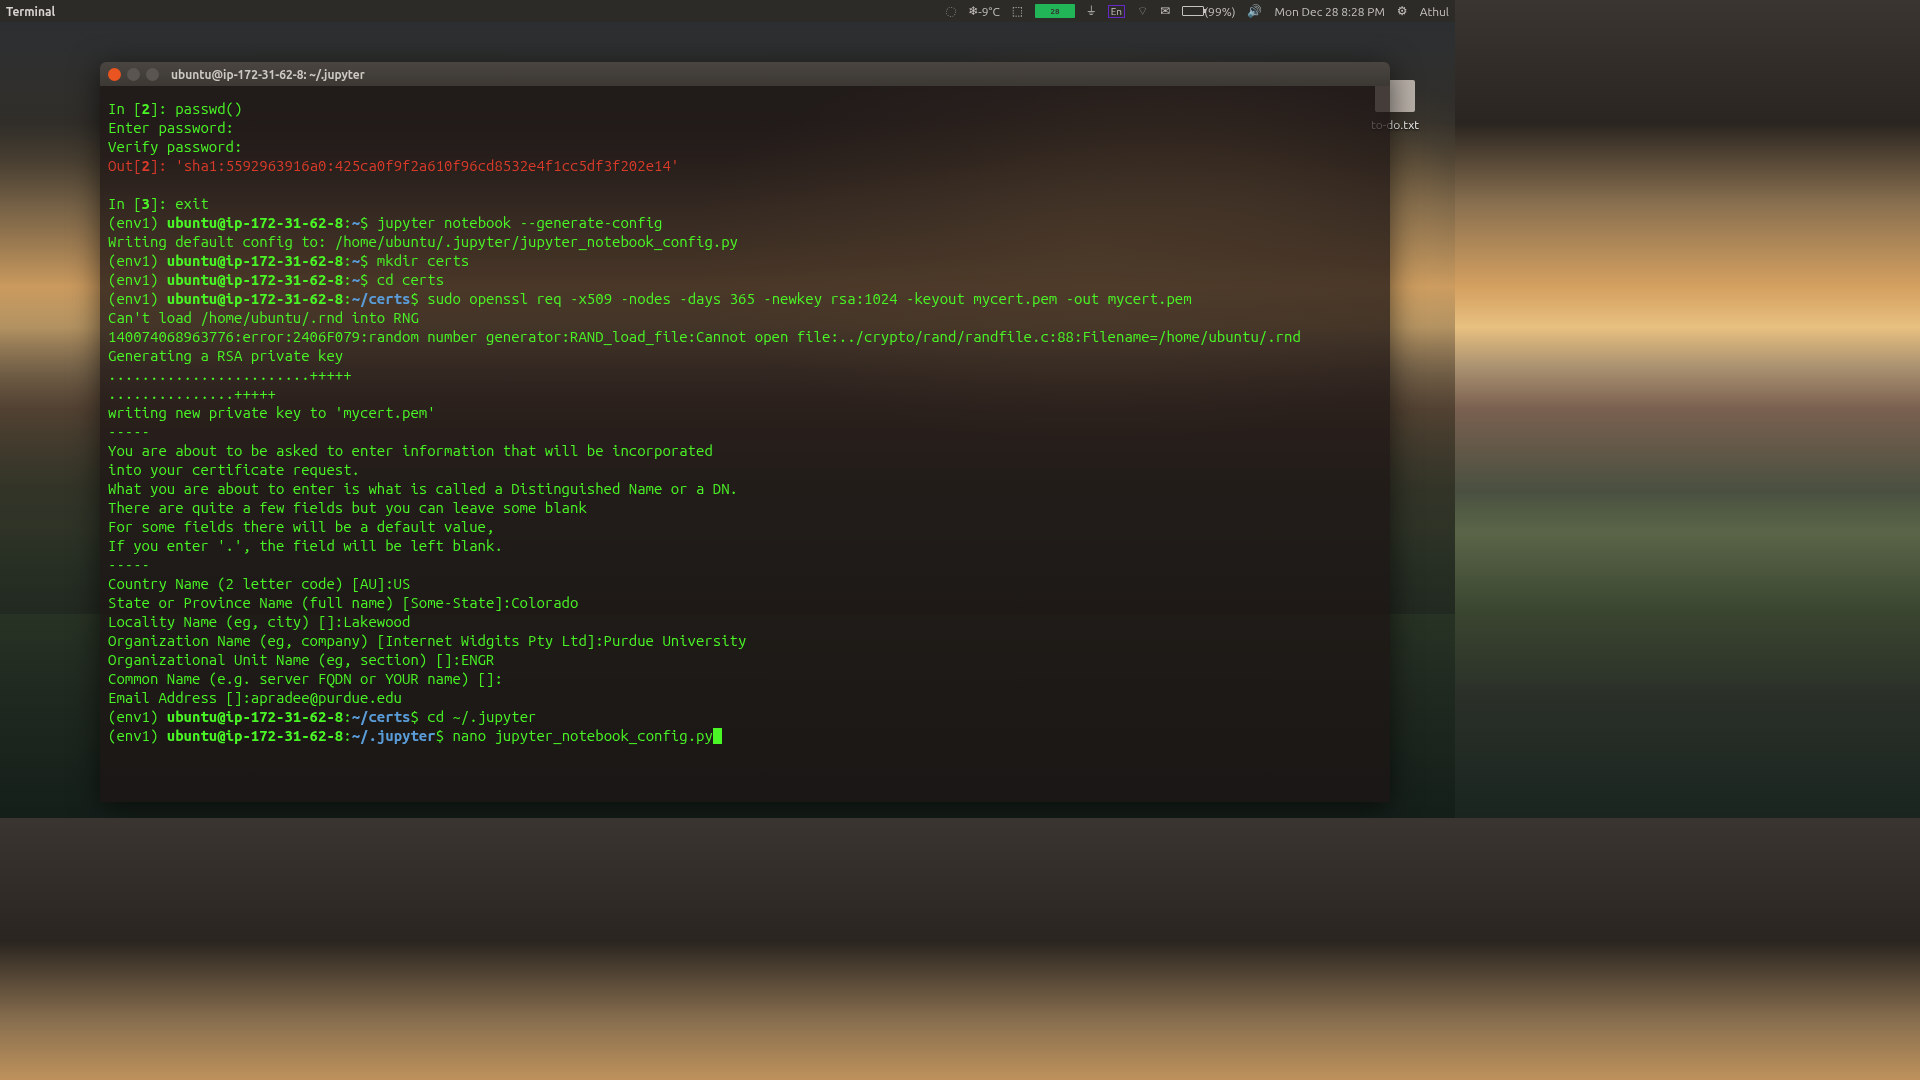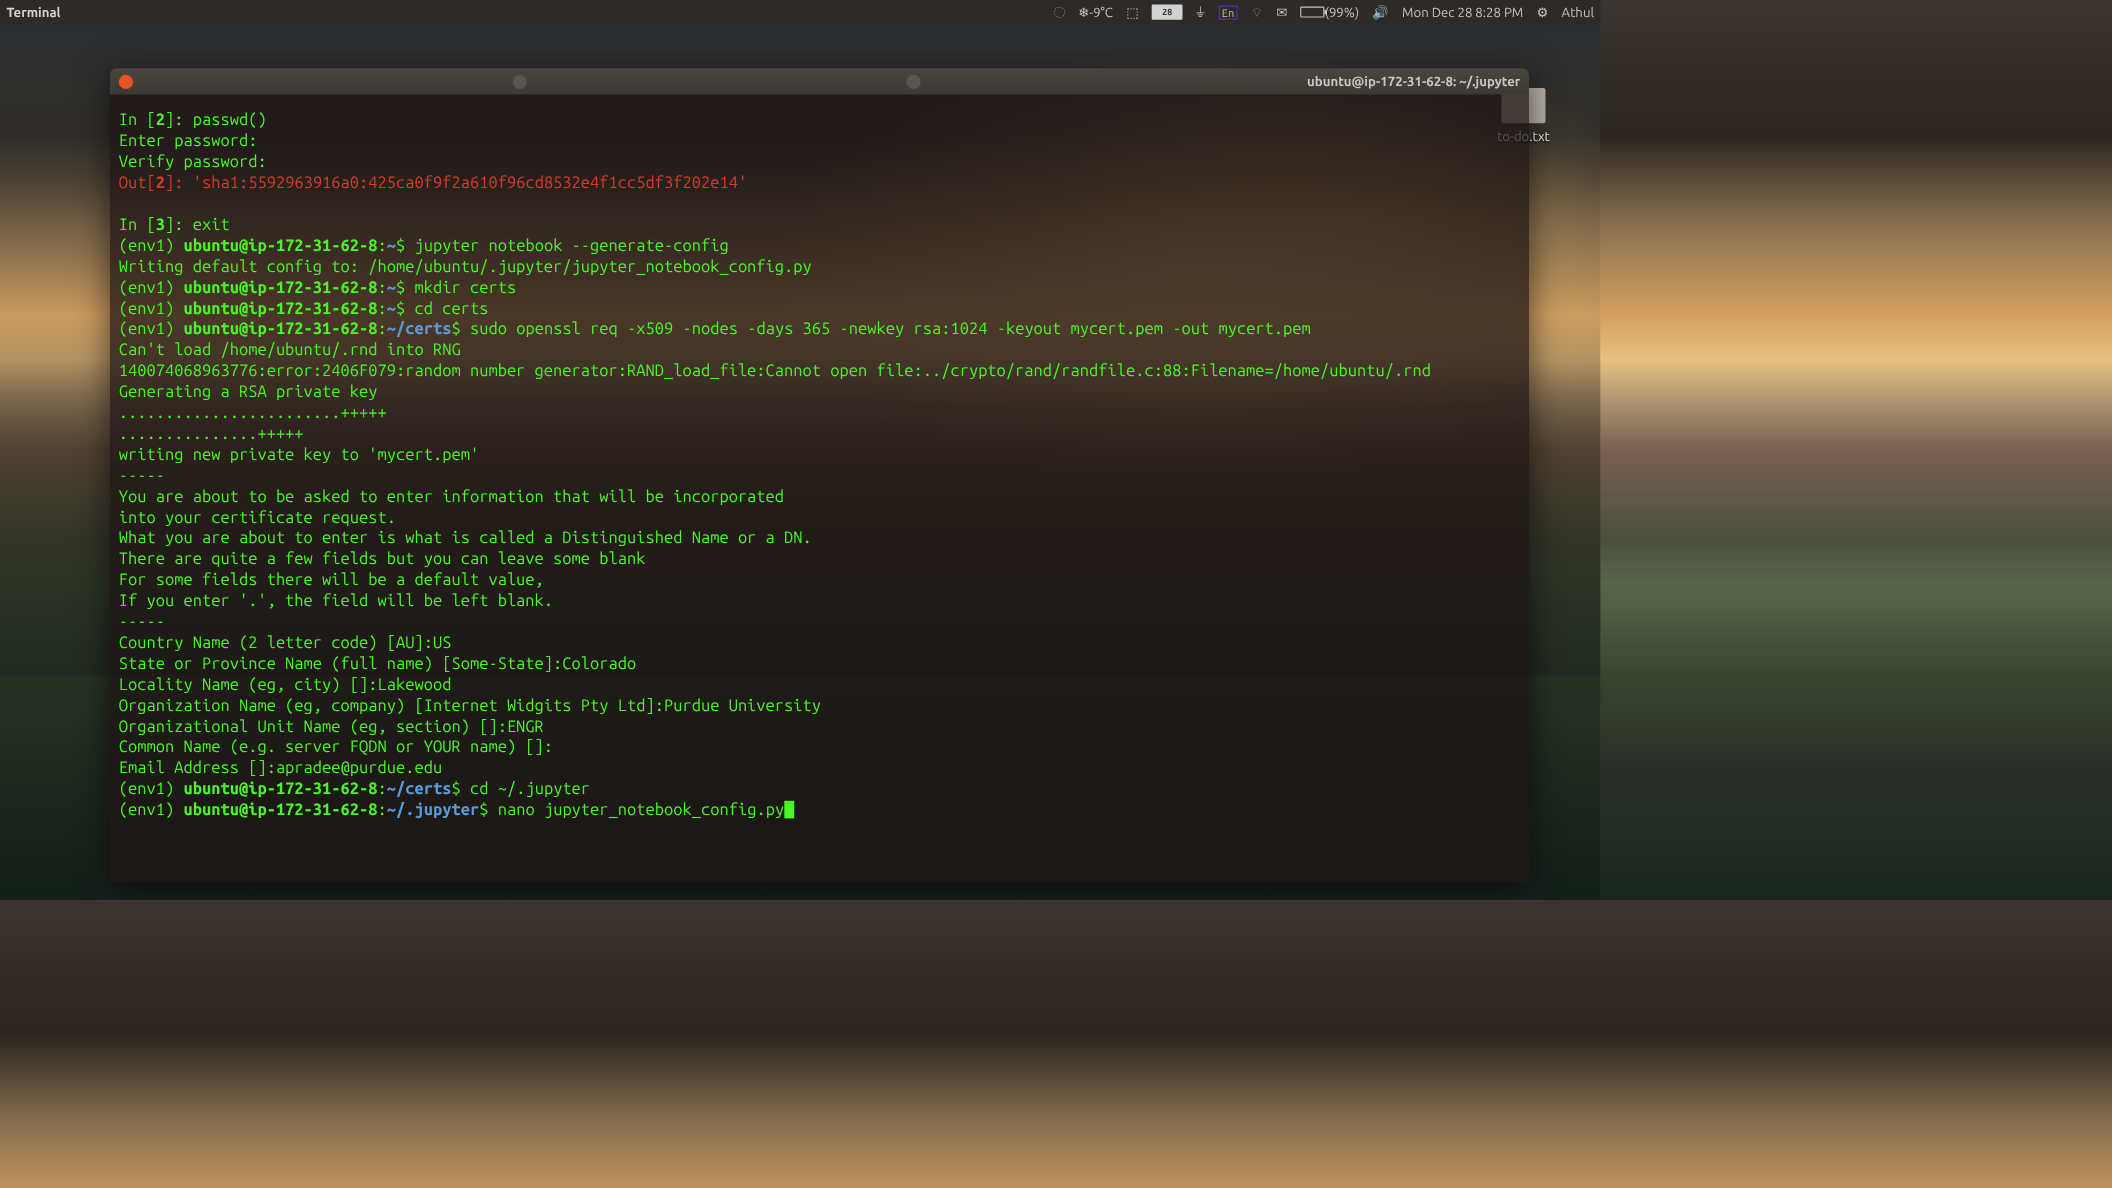--- a/index.html
+++ b/index.html
@@ -43,21 +43,21 @@
 .top-bar .right {
   margin-left: auto;
   display: flex;
   align-items: center;
   gap: 12px;
 }
 .top-bar .icon { display: inline-flex; align-items: center; opacity: 0.9; }
 .desktop-icon {
   position: absolute;
   top: 80px;
-  right: 30px;
+  right: 20px;
   width: 80px;
   text-align: center;
   color: #fff;
   font-size: 12px;
   text-shadow: 0 1px 2px #000;
   z-index: 5;
 }
 .desktop-icon .file-glyph {
   width: 40px;
   height: 32px;
@@ -80,21 +80,20 @@
   flex-direction: column;
 }
 .titlebar {
   height: 24px;
   background: linear-gradient(to bottom, #4a4540, #3c3833);
   border-radius: 6px 6px 0 0;
   display: flex;
   align-items: center;
   padding: 0 8px;
   gap: 6px;
-  justify-content: space-between;
 }
 .tb-btn { width: 13px; height: 13px; border-radius: 50%; }
 .tb-close { background: #e95420; }
 .tb-min { background: #5a5550; }
 .tb-max { background: #5a5550; }
 .tb-title { color: #ccc8c2; font-size: 12px; font-weight: bold; margin-left: 6px; }
 .term-body {
   flex: 1;
   padding: 13px 8px;
   font-family: "Ubuntu Mono", "Courier New", monospace;
@@ -127,23 +126,23 @@
   content: "";
   position: absolute;
   right: -3px;
   top: 2px;
   width: 2px;
   height: 4px;
   background: #d8d4cf;
 }
 .cal-icon {
   display: inline-flex;
-  width: 28px;
+  width: 40px;
   height: 14px;
-  background: #e5e5e5;
+  background: #22c55e;
   color: #333;
   font-size: 8px;
   align-items: center;
   justify-content: center;
   border-radius: 1px;
   font-weight: bold;
 }
 </style>
 </head>
 <body>

